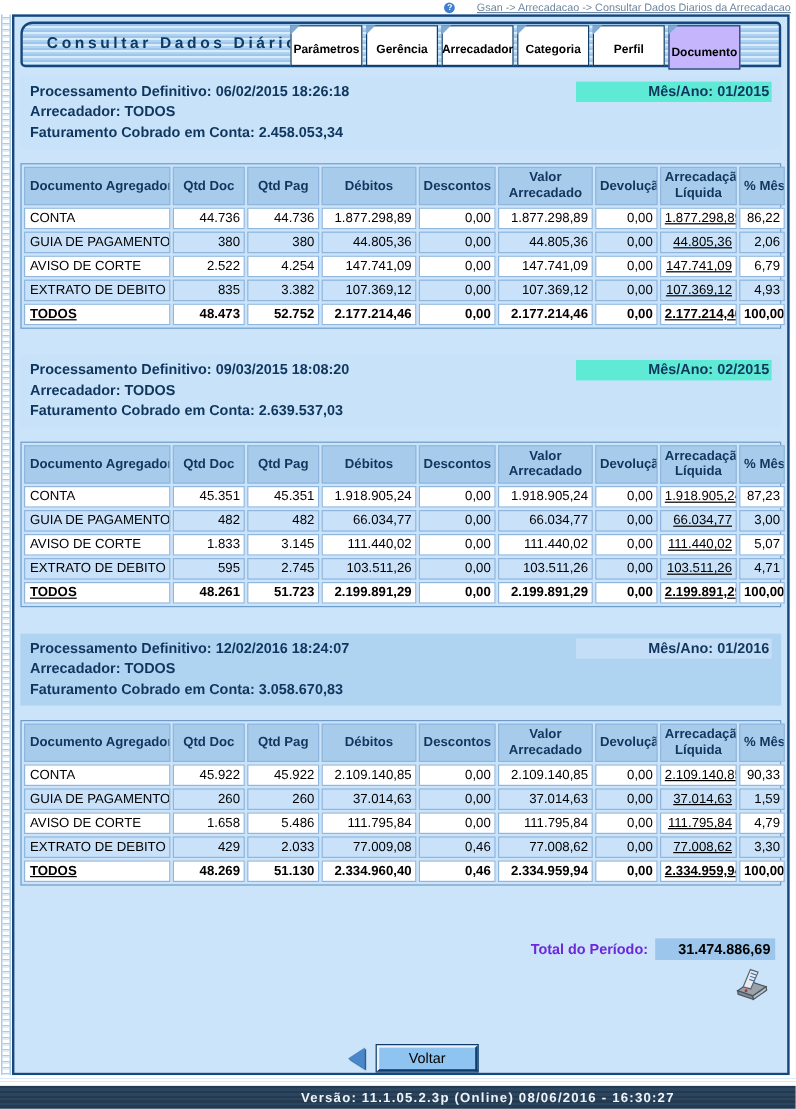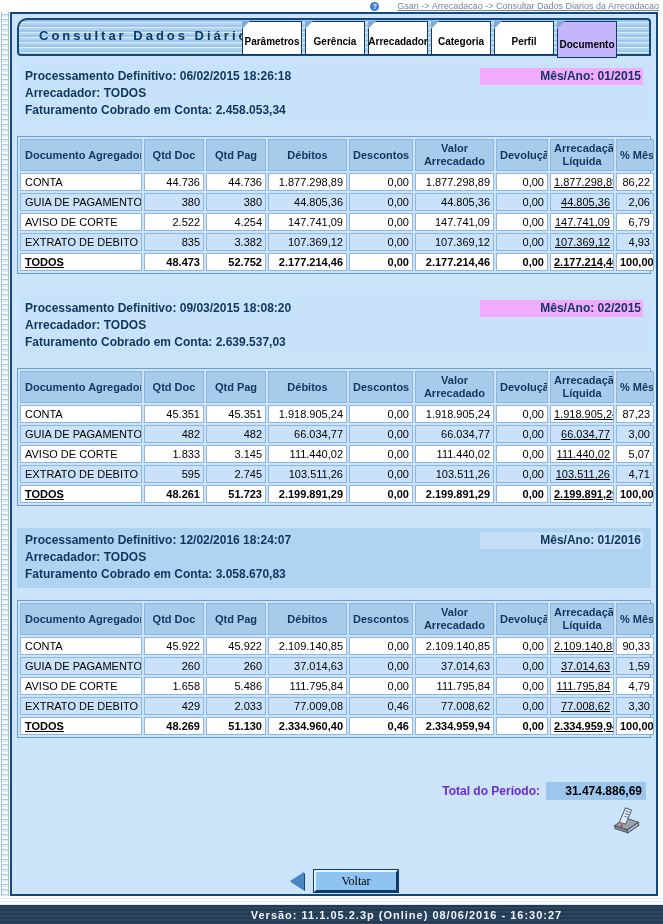--- a/index.html
+++ b/index.html
@@ -34,21 +34,21 @@
     border-top:8px solid #7FAAD4; border-right:8px solid transparent; }
   .tab.active { background:#c4b5fd; height:37px; }
 
   
   .section { margin-top:22px; }
   .section:first-of-type { margin-top:8px; }
   .section-info { margin:0 5px; padding:4px 8px 5px 8px; background:#C7E2F9;
     color:#10365E; font-size:12px; font-weight:bold; line-height:17px; }
   .section-info.highlight { background:#AFD4F2; }
   .info-line1 { display:flex; justify-content:space-between; align-items:center; }
-  .mes-ano-box { background:#f0abfc; padding:0 2px 0 60px; white-space:nowrap; }
+  .mes-ano-box { background:#5eead4; padding:0 2px 0 60px; white-space:nowrap; }
   .section-info.highlight .mes-ano-box { background:#C3DEF6; }
 
   
   .tbl-wrap { margin:12px 5px 0 5px; border:1px solid #6E9CC8; background:#CBE4FA; }
   table.data { width:100%; table-layout:fixed; border-collapse:separate; border-spacing:2px; }
   table.data th, table.data td { border:1px solid #8FB6DE; font-size:11px; padding:2px 3px;
     overflow:hidden; white-space:nowrap; }
   table.data th { background:#A7CBEA; color:#10365E; font-weight:bold; text-align:center;
     height:30px; vertical-align:middle; line-height:13px; }
   table.data th:first-child { text-align:left; padding-left:4px; }
@@ -68,21 +68,21 @@
   .total-value { width:100px; background:#9CC6EC; font-size:12px; font-weight:bold;
     text-align:right; padding:2px 4px; color:#000; }
   .printer-row { margin:4px 14px 0 0; display:flex; justify-content:flex-end; }
   .printer-btn { cursor:pointer; }
 
   
   .mid-nav { margin-top:30px; display:flex; justify-content:center; align-items:center; gap:10px;
     padding-left:20px; }
   .arrow-left { width:0; height:0; border-top:9px solid transparent; border-bottom:9px solid transparent;
     border-right:14px solid #4A86C8; filter:drop-shadow(1px 1px 0 #16477C); cursor:pointer; }
-  .btn { background:#90C4F0; color:#000; font-size:12px; font-family:Liberation Serif, serif;
+  .btn { background:#90C4F0; color:#000; font-size:12px; font-family:Liberation Sans, sans-serif;
     border-top:2px solid #E9F4FD; border-left:2px solid #E9F4FD;
     border-right:2px solid #0E3C6E; border-bottom:2px solid #0E3C6E;
     outline:1px solid #123C68; padding:2px 25px; min-width:66px; height:22px; cursor:pointer; }
 
   
   .footer-gap { position:absolute; left:0; bottom:19px; width:663px; height:9px;
     background:repeating-linear-gradient(180deg,#FFFFFF 0 2px,#D9E9F6 2px 3px); }
   .footer-bar { position:absolute; left:0; bottom:0; width:663px; height:19px;
     background:repeating-linear-gradient(180deg,#243A50 0 2px,#2C4660 2px 4px);
     display:flex; align-items:center; justify-content:center; padding-left:150px; }

